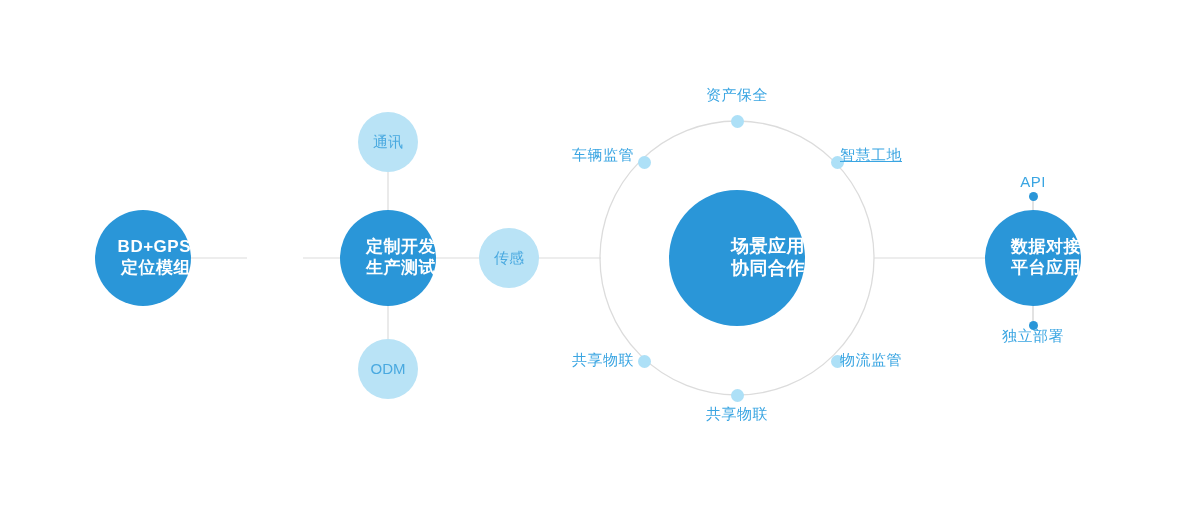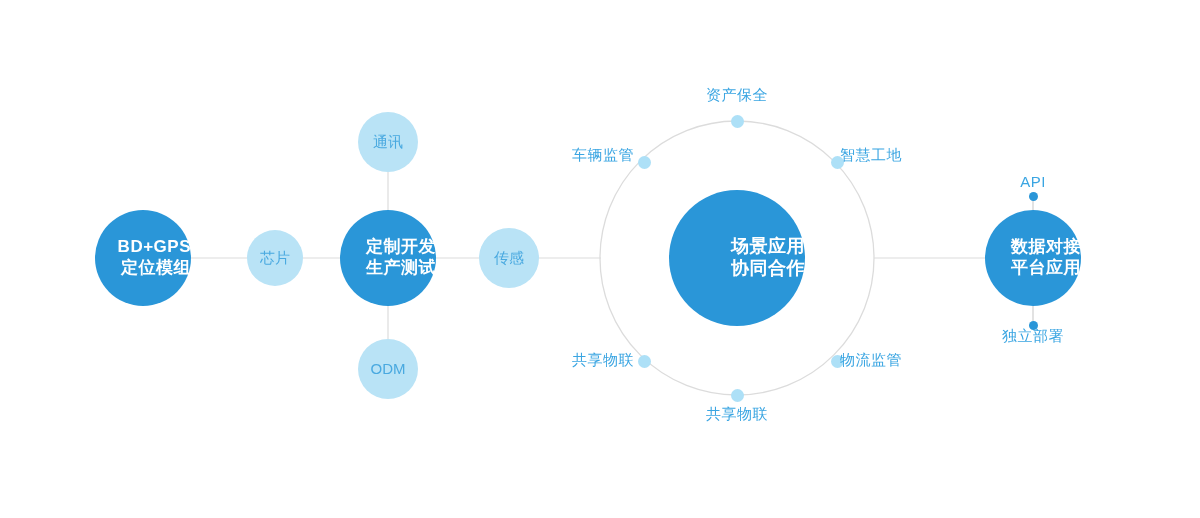--- a/index.html
+++ b/index.html
@@ -85,23 +85,20 @@
 
     <line x1="1033" y1="196" x2="1033" y2="211" stroke="#cfcfcf" stroke-width="1.2"></line>
     <line x1="1033" y1="306" x2="1033" y2="321" stroke="#cfcfcf" stroke-width="1.2"></line>
   </svg>
 
   <div class="node primary r48" style="left:95px;top:210px;">
     <span class="ln">BD+GPS</span>
     <span class="ln">定位模组</span>
   </div>
 
-  <div class="node soft r28" style="left:247px;top:230px;">
-    <span class="ln">芯片</span>
-  </div>
 
   <div class="node soft r30" style="left:358px;top:112px;">
     <span class="ln">通讯</span>
   </div>
 
   <div class="node primary r48" style="left:340px;top:210px;">
     <span class="ln">定制开发</span>
     <span class="ln">生产测试</span>
   </div>
 
@@ -119,21 +116,21 @@
   </div>
 
   <div class="dot dot12" style="left:730.5px;top:114.5px;"></div>
   <div class="dot dot12" style="left:830.5px;top:155.5px;"></div>
   <div class="dot dot12" style="left:830.5px;top:354.5px;"></div>
   <div class="dot dot12" style="left:730.5px;top:388.5px;"></div>
   <div class="dot dot12" style="left:637.5px;top:354.5px;"></div>
   <div class="dot dot12" style="left:637.5px;top:155.5px;"></div>
 
   <div class="ring-label c" style="left:687px;top:86px;width:100px;">资产保全</div>
-  <div class="ring-label r" style="left:840px;top:146px;">智慧工地</div>
+  <div class="ring-label r" style="left:840px;top:146px;text-decoration:underline;">智慧工地</div>
   <div class="ring-label r" style="left:840px;top:351px;">物流监管</div>
   <div class="ring-label c" style="left:687px;top:405px;width:100px;">共享物联</div>
   <div class="ring-label l" style="left:534px;top:351px;width:100px;">共享物联</div>
   <div class="ring-label l" style="left:534px;top:146px;width:100px;">车辆监管</div>
 
   <div class="dot dot9 solid" style="left:1028.5px;top:191.5px;"></div>
   <div class="ring-label c" style="left:983px;top:173px;width:100px;">API</div>
 
   <div class="node primary r48" style="left:985px;top:210px;">
     <span class="ln">数据对接</span>

